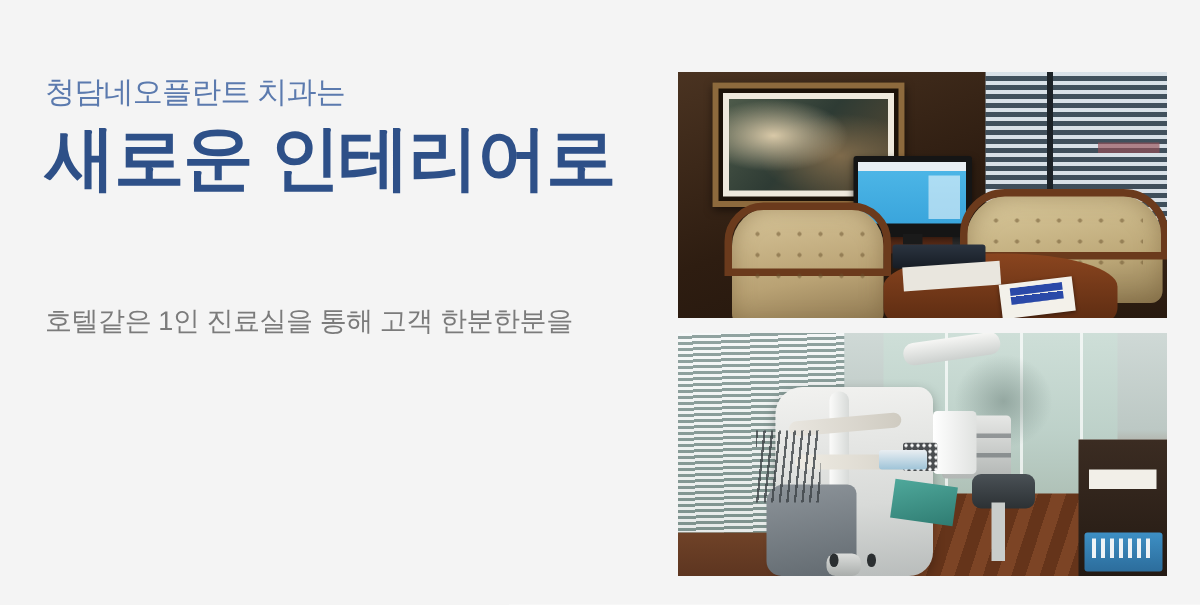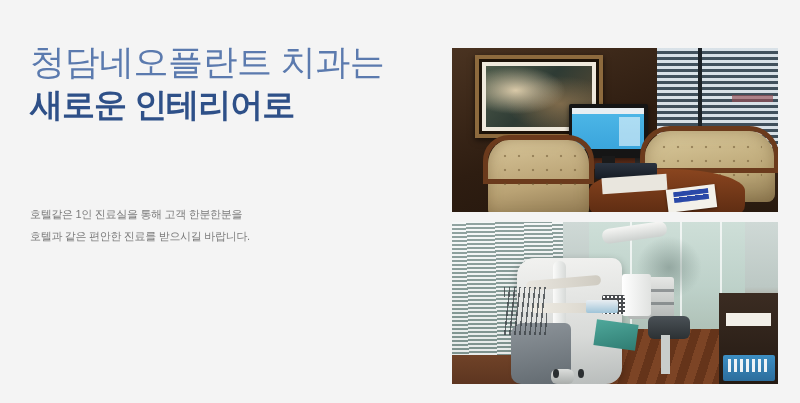--- a/index.html
+++ b/index.html
@@ -36,48 +36,48 @@
     font-weight: normal;
   }
 
   .headline-line {
     display: block;
     white-space: nowrap;
     letter-spacing: -0.5px;
   }
 
   .headline-line-1 {
-    font-size: 35px;
+    font-size: 20px;
     line-height: 40px;
     color: #5b7aae;
     font-weight: 400;
   }
 
   .headline-line-2 {
-    font-size: 33px;
+    font-size: 47px;
     line-height: 46px;
     color: #2e5088;
     font-weight: 700;
     letter-spacing: -1px;
   }
 
   .headline-line-3 {
     font-size: 39px;
     line-height: 46px;
     color: #31558d;
     font-weight: 400;
     letter-spacing: -1px;
   }
 
   .body-copy {
     position: absolute;
     left: 30px;
     top: 203px;
     width: 400px;
-    font-size: 11px;
+    font-size: 18px;
     line-height: 22px;
     color: #7b7b7b;
     letter-spacing: -0.3px;
   }
   .body-copy p {
     margin: 0;
     padding: 0;
     white-space: nowrap;
   }
 
@@ -404,21 +404,20 @@
 
   <div class="copy">
     <h1 class="headline">
       <span class="headline-line headline-line-1">청담네오플란트 치과는</span>
       <span class="headline-line headline-line-2">새로운 인테리어로</span>
     </h1>
   </div>
 
   <div class="body-copy">
     <p>호텔같은 1인 진료실을 통해 고객 한분한분을</p>
-    <p>호텔과 같은 편안한 진료를 받으시길 바랍니다.</p>
   </div>
 
   <div class="photo-column">
 
     <div class="photo photo-top">
       <div class="photo-scene">
         <div class="consult-wall"></div>
 
         <div class="consult-window">
           <div class="blinds"></div>

